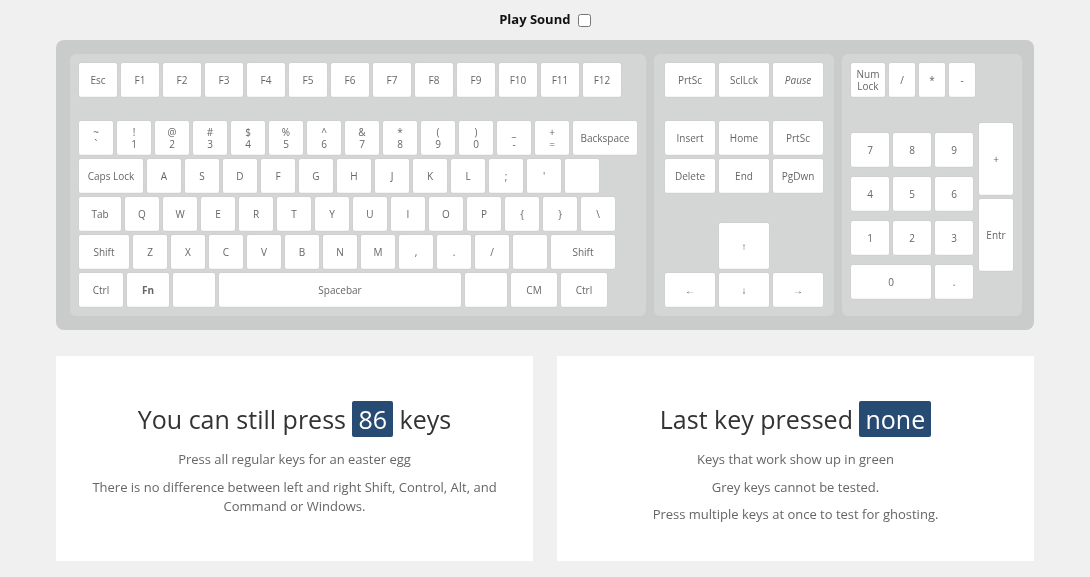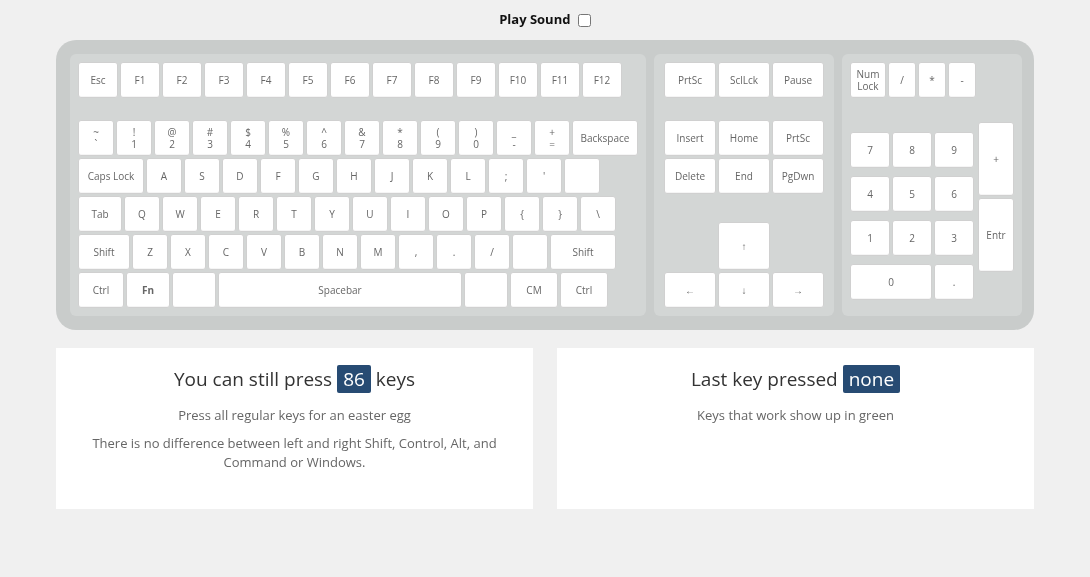--- a/index.html
+++ b/index.html
@@ -11,23 +11,23 @@
   }
   .top-bar {
     text-align: center;
     padding: 10px 1px 12px;
     font-size: 13px;
     font-weight: 700;
     color: #111;
   }
   .top-bar input { margin-left: 4px; vertical-align: middle;}
   .kb-frame {
-    margin: 0 56px 18px;
+    margin: 0 56px 26px;
     background: #c9cccb;
-    border-radius: 20px;
+    border-radius: 8px;
     padding: 14px;
     display: flex;
     gap: 8px;
   }
   .section {
     background: #d3d6d5;
     border-radius: 6px;
     padding: 8px;
   }
   .main { flex: 0 0 556px; }
@@ -65,23 +65,24 @@
   .card {
     flex:1;
     background:#fff;
     padding: 18px 20px 28px;
     text-align:center;
     color:#555;
     font-size:13px;
   }
   .card h3 {
     font-weight:400;
-    font-size:19px;
+    font-size:25px;
     color:#333;
     margin-bottom:14px;
+    margin-top:28px;
   }
   .badge {
     background:#274b73;
     color:#fff;
     padding:1px 6px;
     border-radius:2px;
     font-weight:400;
   }
   .card p { margin: 8px 0; line-height:1.5; color:#666;}
 </style>
@@ -247,21 +248,21 @@
         <div class="key" style="width: 44px;"></div>
         <div class="key" style="width: 48px;">CM</div>
         <div class="key" style="width: 48px;">Ctrl</div>
       </div>
   </div>
 
   <div class="section nav">
     <div class="row" id="nav1">
         <div class="key" style="width: 52px;">PrtSc</div>
         <div class="key" style="width: 52px;">SclLck</div>
-        <div class="key" style="width: 52px;">Pause</div>
+        <div class="key" style="width: 52px; font-style: italic;">Pause</div>
       </div>
     <div class="gap-v"></div>
     <div class="row" id="nav2">
         <div class="key" style="width: 52px;">Insert</div>
         <div class="key" style="width: 52px;">Home</div>
         <div class="key" style="width: 52px;">PrtSc</div>
       </div>
     <div class="row" id="nav3">
         <div class="key" style="width: 52px;">Delete</div>
         <div class="key" style="width: 52px;">End</div>
@@ -331,14 +332,16 @@
     </h3>
     <p>Press all regular keys for an easter egg</p>
     <p>There is no difference between left and right Shift, Control, Alt, and Command or Windows.</p>
   </div>
   <div class="card">
     <h3>
       <span>Last key pressed</span>
       <span class="badge">none</span>
     </h3>
     <p>Keys that work show up in green</p>
+    <p>Grey keys cannot be tested.</p>
+    <p>Press multiple keys at once to test for ghosting.</p>
   </div>
 </div>
 
 </body></html>

